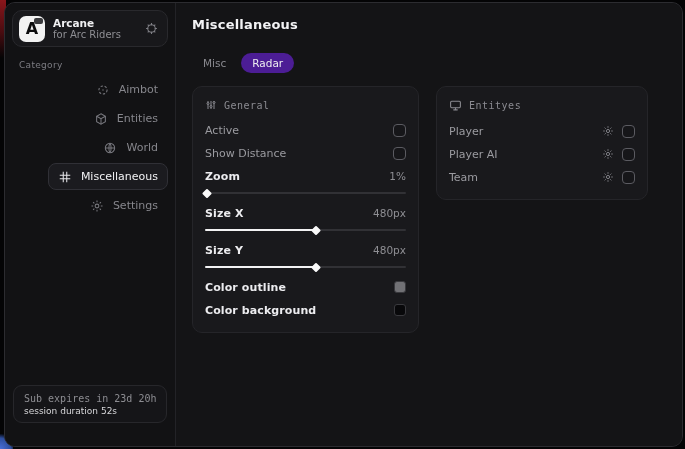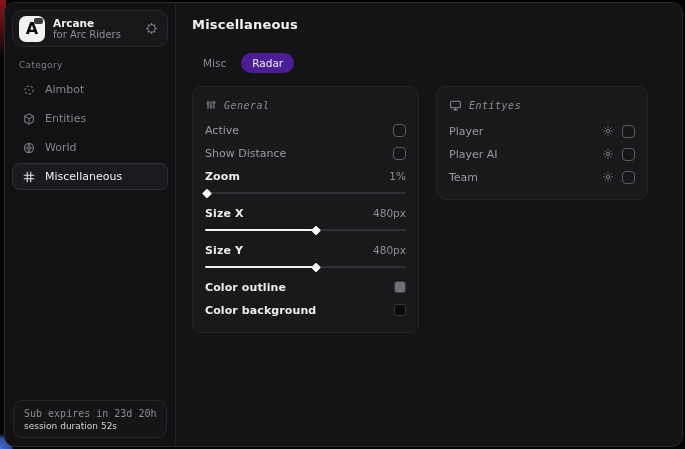--- a/index.html
+++ b/index.html
@@ -57,37 +57,37 @@
     background:#3a3a3d; border-radius:2px;
   }
   .brand-text { flex:1; line-height:1.15; }
   .brand-title { font-size:10.5px; font-weight:bold; color:#f0f0f2; }
   .brand-sub { font-size:10px; color:#8f8f94; }
   .brand-gear { color:#7f7f85; display:flex; cursor:pointer; }
   .category-label {
     margin:13px 0 4px 14px;
     font-size:9px; color:#7c7c82; letter-spacing:.3px;
   }
-  .nav { display:flex; flex-direction:column; padding:2px 7px; gap:2px; }
+  .nav { display:flex; flex-direction:column; padding:2px 7px; gap:2px;align-items:flex-end; }
   .nav-item {
     height:27px; display:flex; align-items:center; gap:9px;
     padding:0 9px; border-radius:8px;
     color:#86868c; font-size:11px;
     border:1px solid transparent;
     cursor:pointer;
   }
   .nav-item .nicon { display:flex; color:#77777d; }
   .nav-item.active {
     background:#1b1b1f;
     border-color:#303036;
     color:#f1f1f3;
   }
   .nav-item.active .nicon { color:#e6e6e9; }
   .sub-box {
-    position:absolute; left:8px; right:8px; bottom:8px;
+    position:absolute; left:8px; right:8px; bottom:23px;
     border:1px solid #27272b;
     background:#151518;
     border-radius:9px;
     padding:7px 10px 6px 10px;
   }
   .sub-line1 {
     font-family:"DejaVu Sans Mono","Liberation Mono",monospace;
     font-size:10px; color:#8d8d92; white-space:nowrap;
   }
   .sub-line2 { font-size:9px; color:#d6d6d9; margin-top:2px; }
@@ -110,21 +110,20 @@
     padding:9px 12px 11px 12px;
   }
   .panel-general { width:227px; }
   .panel-entities { width:212px; }
   .panel-header {
     display:flex; align-items:center; gap:7px;
     color:#8b8b91;
     font-family:"DejaVu Sans Mono","Liberation Mono",monospace;
     font-size:10px; letter-spacing:.5px;
     margin:3px 0 8px 0;
-    font-style:italic;
   }
   .row {
     display:flex; align-items:center; justify-content:space-between;
     min-height:22px;
   }
   .row + .row { margin-top:1px; }
   .lbl-dim { font-size:11px; color:#9b9ba0; }
   .lbl-bright { font-size:11px; color:#ececef; font-weight:bold; letter-spacing:.1px; }
   .val { font-size:10.5px; color:#8e8e93; }
   .checkbox {
@@ -214,20 +213,29 @@
         <span>World</span>
       </div>
       <div class="nav-item active">
         <span class="nicon">
           <svg width="14" height="14" viewBox="0 0 24 24" fill="none" stroke="currentColor" stroke-width="1.8">
             <path d="M9 3v18M15 3v18M3 9h18M3 15h18"></path>
           </svg>
         </span>
         <span>Miscellaneous</span>
       </div>
+      <div class="nav-item">
+        <span class="nicon">
+          <svg width="14" height="14" viewBox="0 0 24 24" fill="none" stroke="currentColor" stroke-width="1.8">
+            <circle cx="12" cy="12" r="3.2"></circle>
+            <path d="M12 2.5v3M12 18.5v3M2.5 12h3M18.5 12h3M5.3 5.3l2.1 2.1M16.6 16.6l2.1 2.1M18.7 5.3l-2.1 2.1M7.4 16.6l-2.1 2.1"></path>
+          </svg>
+        </span>
+        <span>Settings</span>
+      </div>
     </div>
 
     <div class="sub-box">
       <div class="sub-line1">Sub expires in 23d 20h</div>
       <div class="sub-line2">session duration 52s</div>
     </div>
   </div>
 
   <div class="main">
     <div class="main-title">Miscellaneous</div>

